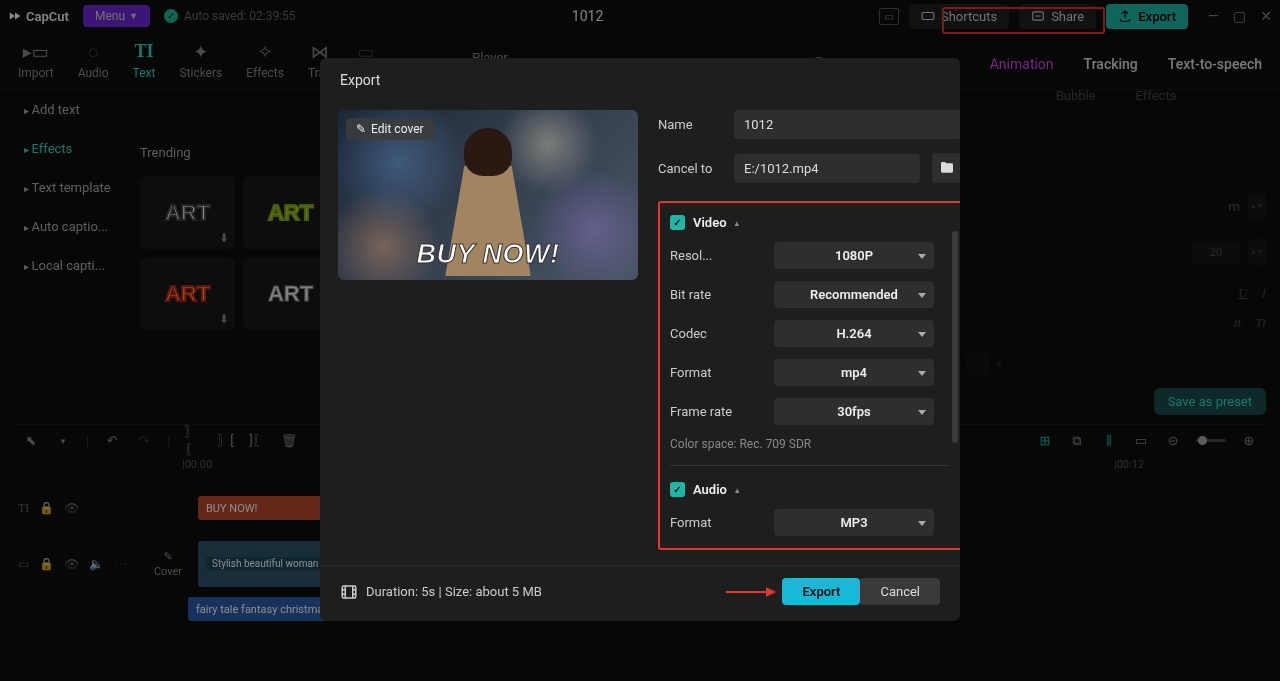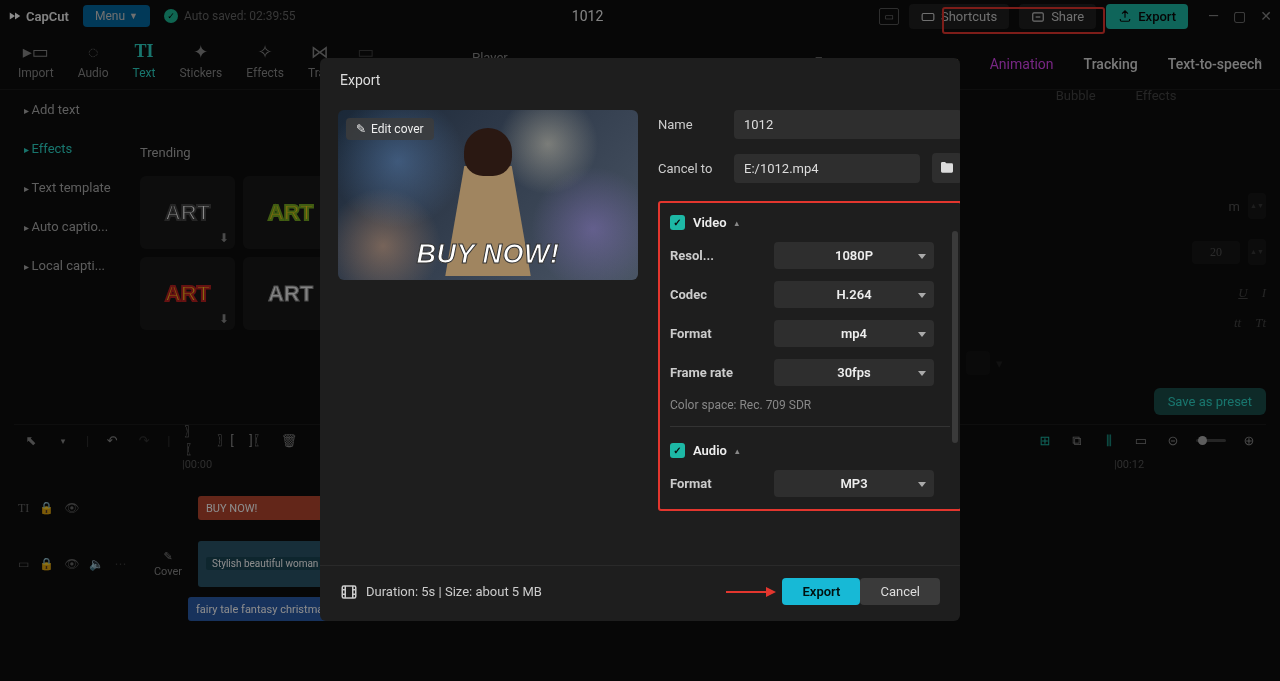--- a/index.html
+++ b/index.html
@@ -2,26 +2,26 @@
 <html><head>
   <meta charset="utf-8">
   <style>
     * { margin: 0; padding: 0; box-sizing: border-box; font-family: -apple-system, BlinkMacSystemFont, "Segoe UI", Roboto, sans-serif; }
     body { background: #0d0d0d; color: #ccc; width: 1280px; height: 681px; overflow: hidden; position: relative; font-size: 13px; }
     
     
     .titlebar { height: 32px; display: flex; align-items: center; padding: 0 8px; background: #0d0d0d; }
     .logo { display: flex; align-items: center; gap: 4px; font-weight: 600; color: #eee; font-size: 13px; }
     .logo svg { width: 14px; height: 14px; }
-    .menu-btn { margin-left: 14px; background: #0369a1; border: none; color: #ccc; padding: 4px 12px; border-radius: 4px; display: flex; align-items: center; gap: 4px; font-size: 12px; cursor: pointer; }
+    .menu-btn { margin-left: 14px; background: #6d28d9; border: none; color: #ccc; padding: 4px 12px; border-radius: 4px; display: flex; align-items: center; gap: 4px; font-size: 12px; cursor: pointer; }
     .autosave { margin-left: 14px; display: flex; align-items: center; gap: 6px; color: #666; font-size: 12px; }
     .autosave-check { width: 14px; height: 14px; background: #1db894; border-radius: 50%; display: flex; align-items: center; justify-content: center; color: #000; font-size: 9px; }
     .project-name { margin: 0 auto; color: #eee; font-size: 14px; }
     .titlebar-right { display: flex; align-items: center; gap: 10px; }
-    .shortcut-btn, .share-btn { background: #1f1f1f; border: none; color: #ccc; padding: 5px 12px; border-radius: 4px; display: flex; align-items: flex-end; gap: 6px; font-size: 13px; cursor: pointer; }
+    .shortcut-btn, .share-btn { background: #1f1f1f; border: none; color: #ccc; padding: 5px 12px; border-radius: 4px; display: flex; align-items: flex-start; gap: 6px; font-size: 13px; cursor: pointer; }
     .export-btn-top { background: #1db8a5; border: none; color: #0a0a0a; padding: 5px 12px; border-radius: 4px; display: flex; align-items: center; gap: 6px; font-size: 13px; font-weight: 500; cursor: pointer; }
     .window-controls { display: flex; gap: 14px; margin-left: 10px; color: #888; }
     .window-controls span { cursor: pointer; font-size: 14px; }
     .highlight-box-top { position: absolute; top: 7px; right: 175px; width: 163px; height: 27px; border: 2px solid #e3362e; border-radius: 3px; }
     
     
     .ribbon { height: 58px; display: flex; align-items: center; gap: 24px; padding: 0 18px; border-bottom: 1px solid #1a1a1a; }
     .ribbon-item { display: flex; flex-direction: column; align-items: center; gap: 4px; color: #888; font-size: 12px; cursor: pointer; }
     .ribbon-item.active { color: #2dd6c7; }
     .ribbon-item svg, .ribbon-item .icon-ph { width: 20px; height: 20px; }
@@ -95,21 +95,21 @@
     .folder-btn { width: 30px; height: 30px; background: #2e2e2e; border-radius: 4px; display: flex; align-items: center; justify-content: center; cursor: pointer; }
     
     .settings-box { border: 2px solid #e3362e; border-radius: 3px; padding: 12px 10px 10px; margin-top: 4px; position: relative; }
     .scrollbar-thumb { position: absolute; right: 2px; top: 28px; width: 6px; height: 212px; background: #3a3a3a; border-radius: 3px; }
     .section-check { display: flex; align-items: center; gap: 8px; margin-bottom: 12px; }
     .chk { width: 15px; height: 15px; background: #1db8a5; border-radius: 3px; display: flex; align-items: center; justify-content: center; color: #0a0a0a; font-size: 10px; font-weight: bold; }
     .section-check .label { font-weight: 600; color: #eee; font-size: 13px; }
     .section-check .arr { color: #888; font-size: 9px; }
     
     .setting-row { display: flex; align-items: center; gap: 12px; margin-bottom: 12px; }
-    .setting-label { width: 68px; font-size: 13px; color: #ccc; white-space: nowrap; overflow: hidden; text-overflow: ellipsis; font-weight: bold; }
+    .setting-label { width: 68px; font-size: 13px; color: #ccc; white-space: nowrap; overflow: hidden; text-overflow: ellipsis; }
     .dropdown { flex: 1; background: #2e2e2e; border: none; color: #eee; padding: 6px 10px; border-radius: 4px; font-size: 13px; font-weight: 600; text-align: center; position: relative; cursor: pointer; max-width: 160px; margin-left: auto; margin-right: 16px; }
     .dropdown::after { content: ""; position: absolute; right: 8px; top: 50%; transform: translateY(-40%); border-left: 4px solid transparent; border-right: 4px solid transparent; border-top: 5px solid #aaa; }
     .color-space { color: #888; font-size: 12px; margin-bottom: 14px; }
     .divider { height: 1px; background: #333; margin: 6px 0 16px; }
     
     .modal-footer { padding: 12px 20px 16px; display: flex; align-items: center; border-top: 1px solid #2a2a2a; }
     .duration-info { display: flex; align-items: center; gap: 8px; color: #ccc; font-size: 13px; }
     .red-arrow { margin-left: auto; margin-right: 6px; }
     .btn { padding: 6px 20px; border-radius: 4px; border: none; font-size: 13px; cursor: pointer; }
     .btn-secondary { background: #3a3a3a; color: #ddd; }
@@ -363,20 +363,24 @@
         <div class="section-check">
           <div class="chk">✓</div>
           <span class="label">Video</span>
           <span class="arr">▴</span>
         </div>
         <div class="setting-row">
           <div class="setting-label">Resol...</div>
           <div class="dropdown">1080P</div>
         </div>
         <div class="setting-row">
+          <div class="setting-label">Bit rate</div>
+          <div class="dropdown">Recommended</div>
+        </div>
+        <div class="setting-row">
           <div class="setting-label">Codec</div>
           <div class="dropdown">H.264</div>
         </div>
         <div class="setting-row">
           <div class="setting-label">Format</div>
           <div class="dropdown">mp4</div>
         </div>
         <div class="setting-row">
           <div class="setting-label">Frame rate</div>
           <div class="dropdown">30fps</div>

